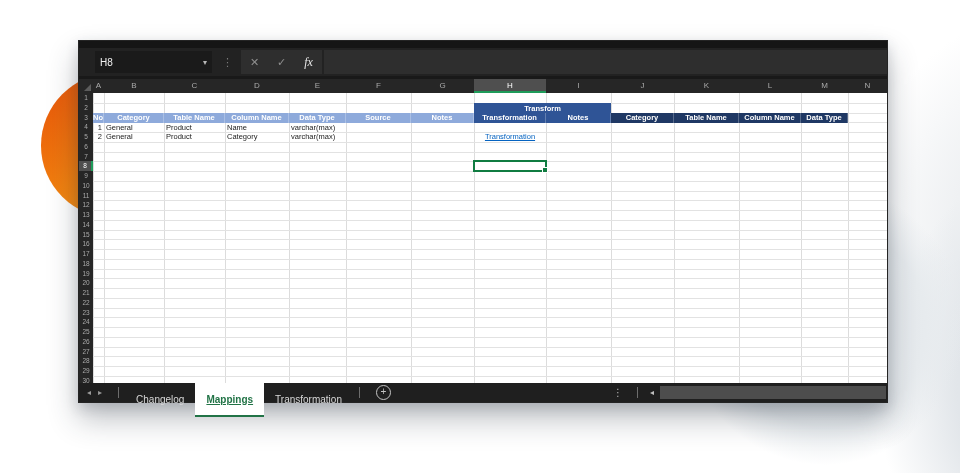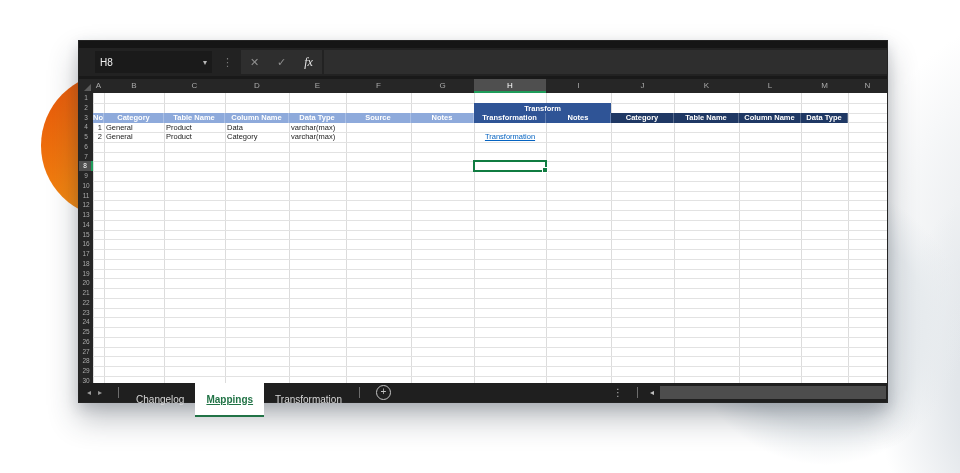--- a/index.html
+++ b/index.html
@@ -255,21 +255,21 @@
       <div class="g-fieldhdr" style="left: 332px; width: 63px; top: 33.5px; height: 10.75px; background: rgb(142, 170, 219);">Notes</div>
       <div class="g-fieldhdr" style="left: 395px; width: 72px; top: 33.5px; height: 10.75px; background: rgb(47, 84, 150);">Transformation</div>
       <div class="g-fieldhdr" style="left: 467px; width: 65px; top: 33.5px; height: 10.75px; background: rgb(47, 84, 150);">Notes</div>
       <div class="g-fieldhdr" style="left: 532px; width: 63px; top: 33.5px; height: 10.75px; background: rgb(31, 56, 100);">Category</div>
       <div class="g-fieldhdr" style="left: 595px; width: 65px; top: 33.5px; height: 10.75px; background: rgb(31, 56, 100);">Table Name</div>
       <div class="g-fieldhdr" style="left: 660px; width: 62px; top: 33.5px; height: 10.75px; background: rgb(31, 56, 100);">Column Name</div>
       <div class="g-fieldhdr" style="left: 722px; width: 47px; top: 33.5px; height: 10.75px; background: rgb(31, 56, 100);">Data Type</div>
       <div class="g-cell align-right" style="left: 14px; width: 11px; top: 43.25px; height: 9.75px;">1</div>
       <div class="g-cell align-left" style="left: 25px; width: 60px; top: 43.25px; height: 9.75px;">General</div>
       <div class="g-cell align-left" style="left: 85px; width: 61px; top: 43.25px; height: 9.75px;">Product</div>
-      <div class="g-cell align-left" style="left: 146px; width: 64px; top: 43.25px; height: 9.75px;">Data</div>
+      <div class="g-cell align-left" style="left: 146px; width: 64px; top: 43.25px; height: 9.75px;">Name</div>
       <div class="g-cell align-left" style="left: 210px; width: 57px; top: 43.25px; height: 9.75px;">varchar(max)</div>
       <div class="g-cell align-right" style="left: 14px; width: 11px; top: 53px; height: 9.75px;">2</div>
       <div class="g-cell align-left" style="left: 25px; width: 60px; top: 53px; height: 9.75px;">General</div>
       <div class="g-cell align-left" style="left: 85px; width: 61px; top: 53px; height: 9.75px;">Product</div>
       <div class="g-cell align-left" style="left: 146px; width: 64px; top: 53px; height: 9.75px;">Category</div>
       <div class="g-cell align-left" style="left: 210px; width: 57px; top: 53px; height: 9.75px;">varchar(max)</div>
       <div class="g-cell align-center link" style="left: 395px; width: 72px; top: 53px; height: 9.75px;">Transformation</div>
       <div class="g-sel" style="left: 394px; width: 74px; top: 81.25px; height: 11.75px;">
         <div class="handle"></div>
       </div>

